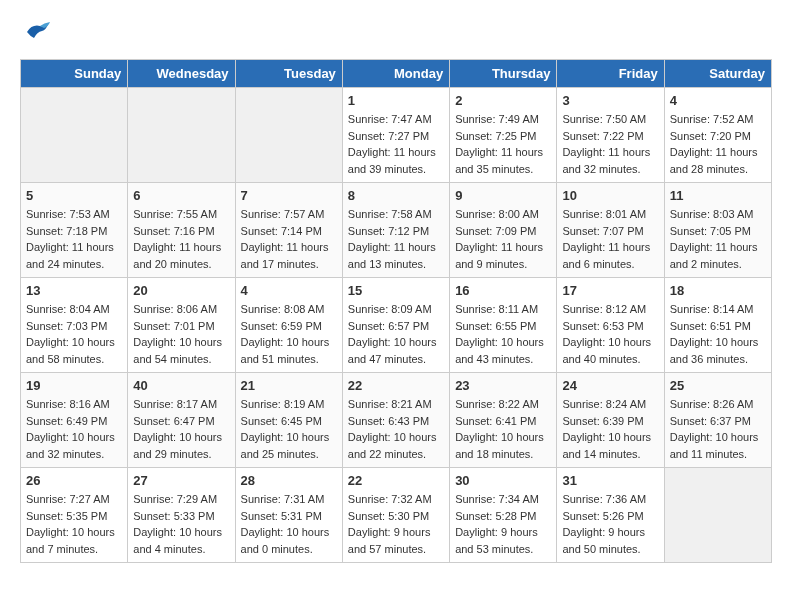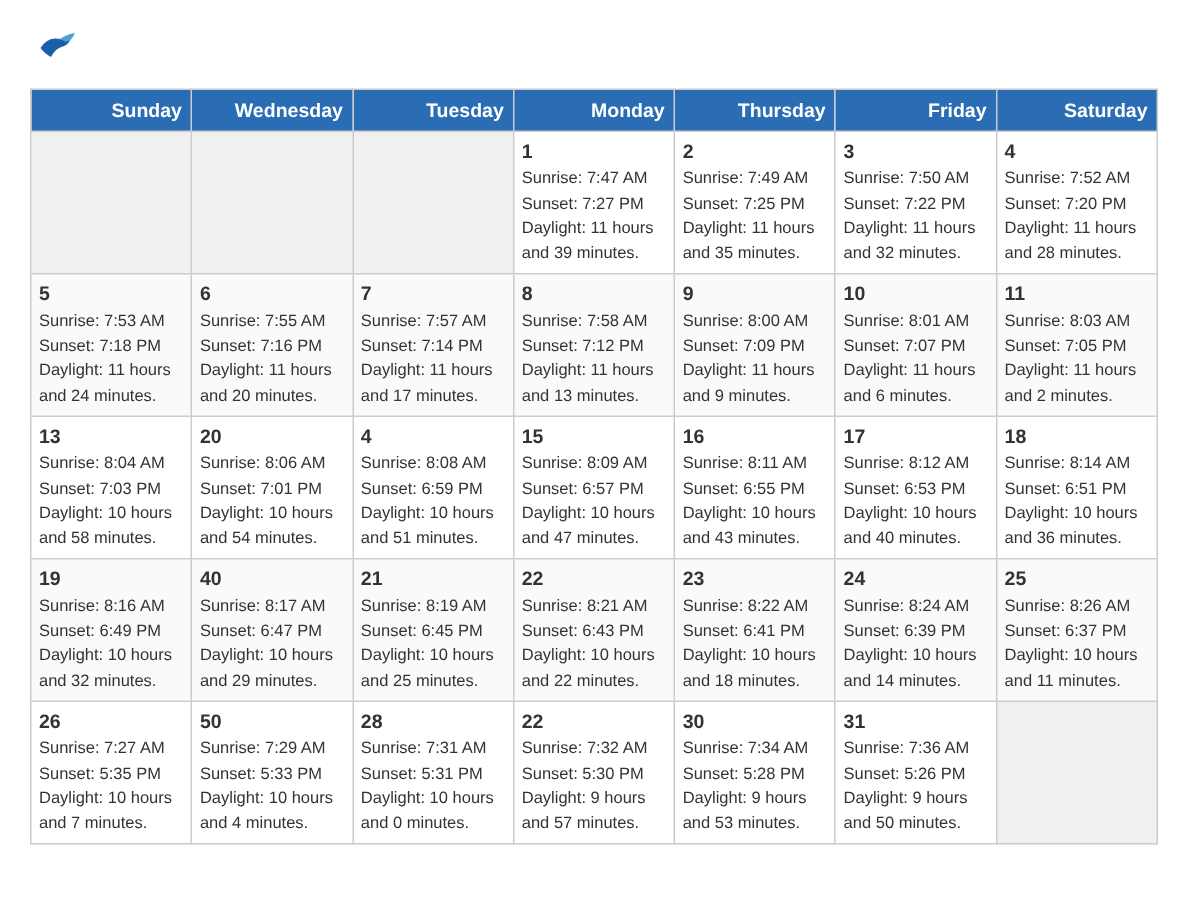--- a/index.html
+++ b/index.html
@@ -237,21 +237,21 @@
           <span class="day-number">25</span>
           <div class="day-info">Sunrise: 8:26 AM<br>Sunset: 6:37 PM<br>Daylight: 10 hours and 11 minutes.</div>
         </td>
       </tr>
       <tr>
         <td>
           <span class="day-number">26</span>
           <div class="day-info">Sunrise: 7:27 AM<br>Sunset: 5:35 PM<br>Daylight: 10 hours and 7 minutes.</div>
         </td>
         <td>
-          <span class="day-number">50</span>
+          <span class="day-number">27</span>
           <div class="day-info">Sunrise: 7:29 AM<br>Sunset: 5:33 PM<br>Daylight: 10 hours and 4 minutes.</div>
         </td>
         <td>
           <span class="day-number">28</span>
           <div class="day-info">Sunrise: 7:31 AM<br>Sunset: 5:31 PM<br>Daylight: 10 hours and 0 minutes.</div>
         </td>
         <td>
           <span class="day-number">22</span>
           <div class="day-info">Sunrise: 7:32 AM<br>Sunset: 5:30 PM<br>Daylight: 9 hours and 57 minutes.</div>
         </td>

